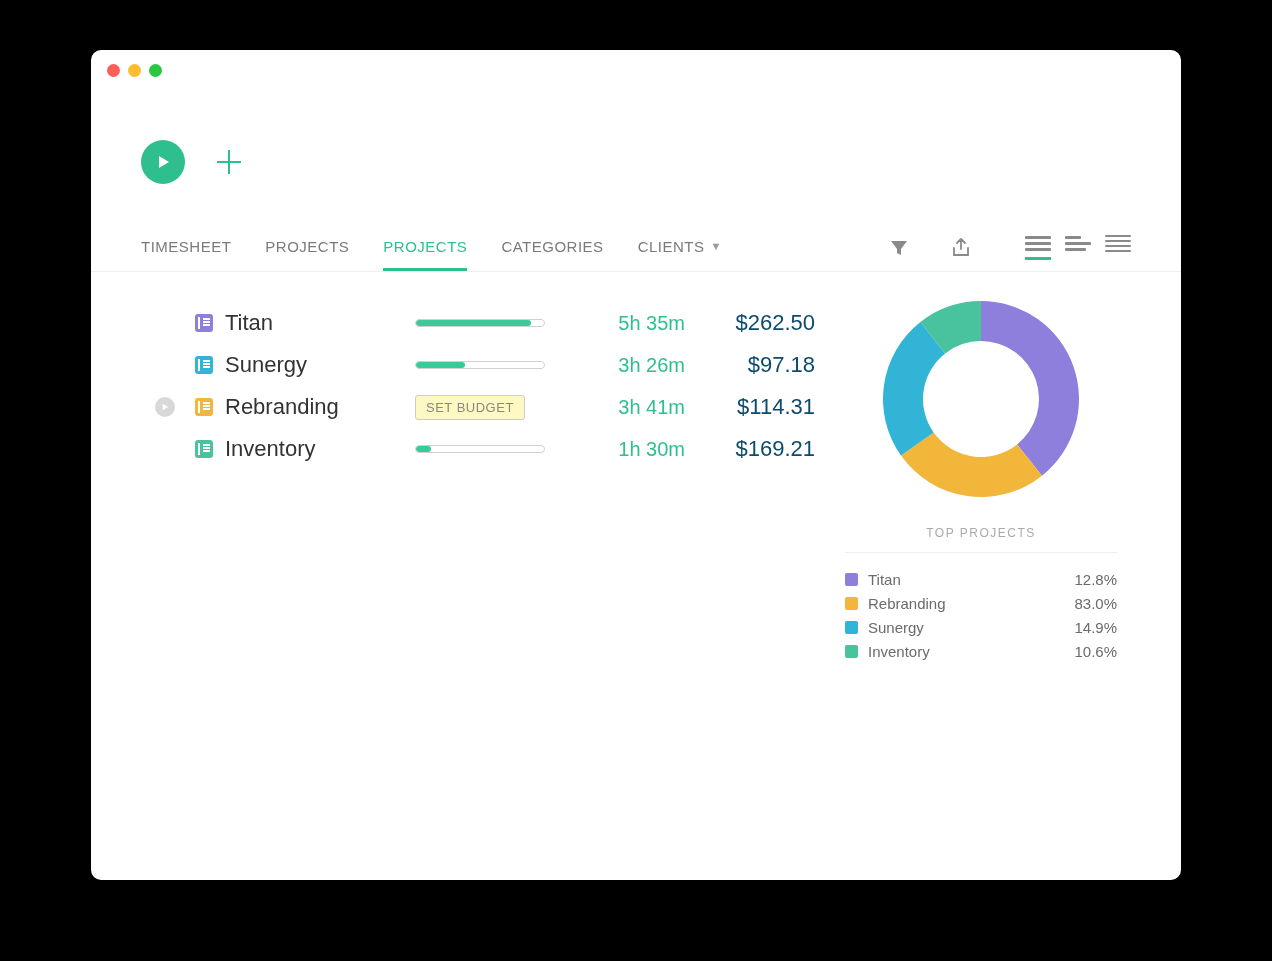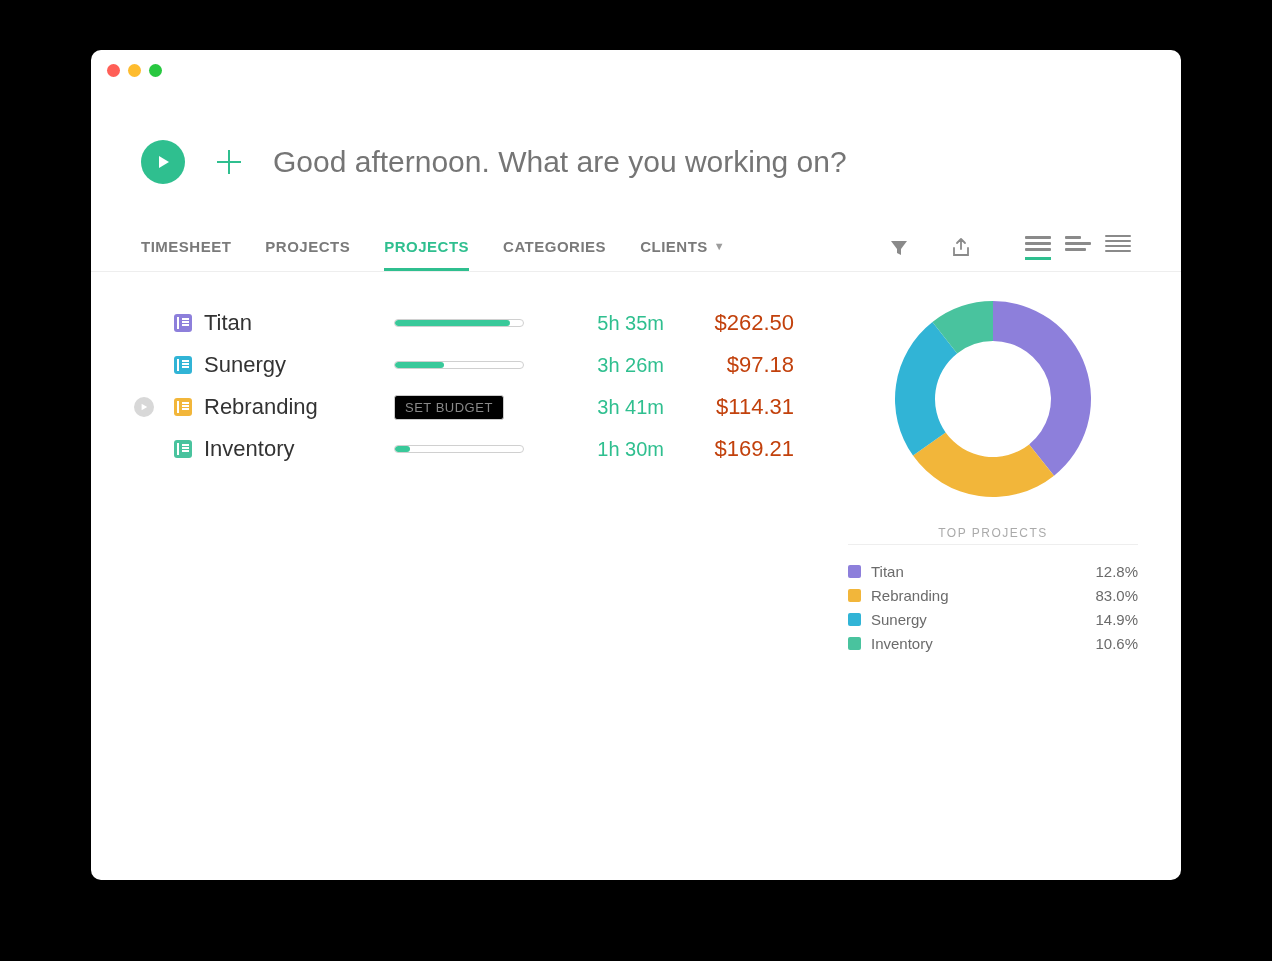--- a/index.html
+++ b/index.html
@@ -64,21 +64,21 @@
     align-items:center;
     padding: 0 50px;
     border-bottom: 1px solid #eee;
     height: 48px;
     gap: 34px;
   }
   .tab {
     font-size: 15px;
     letter-spacing: 0.5px;
     color:#7a7a7a;
-    font-weight:700;
+    font-weight:400;
     cursor:pointer;
     height:100%;
     display:flex; align-items:center;
     border-bottom: 3px solid transparent;
   }
   .tab.active { color:#2fbf8f; border-bottom-color:#2fbf8f; }
   .tab .tri { margin-left:6px; font-size:11px; color:#9c9c9c; }
   .spacer { flex:1; }
   .tool-icon {
     width:28px; height:28px;
@@ -92,21 +92,21 @@
     padding-bottom:6px; border-bottom:3px solid transparent;
   }
   .vt.active { border-bottom-color:#2fbf8f; }
   .vt .bar { height:3px; background:#8a8a8a; border-radius:1px; }
   .vt.v1 .bar { width:100%; }
   .vt.v2 .bar:nth-child(1){width:60%} .vt.v2 .bar:nth-child(2){width:100%} .vt.v2 .bar:nth-child(3){width:80%}
   .vt.v3 .bar { width:100%; height:2px; }
 
   .content {
     display:flex;
-    padding: 30px 43px;
+    padding: 30px 64px;
     gap: 30px;
   }
   .project-list { flex:1; }
   .row {
     display:grid;
     grid-template-columns: 30px 20px 180px 150px 110px 120px;
     align-items:center;
     height: 42px;
     gap: 10px;
   }
@@ -131,34 +131,34 @@
     box-shadow: 0 3px 0 #fff, 0 6px 0 #fff;
   }
   .proj-name { font-size:22px; color:#333; font-weight:400; }
   .progress {
     width:130px; height:8px; border-radius:4px; border:1px solid #d0d0d0; background:#fff;
     overflow:hidden;
   }
   .progress .fill { height:100%; background:#39c99a; border-radius:4px; }
   .set-budget {
     font-size:13px; color:#888; border:1px solid #ccc; border-radius:3px;
-    padding:4px 10px; background:#000000; cursor:pointer; letter-spacing:0.5px;
+    padding:4px 10px; background:#fef9c3; cursor:pointer; letter-spacing:0.5px;
     width:fit-content;
   }
   .duration { font-size:20px; color:#2fbf8f; text-align:right; font-weight:400;}
-  .amount { font-size:22px; color:#c2410c; text-align:right; font-weight:400;}
+  .amount { font-size:22px; color:#0c4a6e; text-align:right; font-weight:400;}
 
   .side-chart {
     width: 290px;
     display:flex; flex-direction:column; align-items:center;
   }
   .donut-wrap { width:210px; height:210px; position:relative; margin-top:-8px;}
   .chart-title {
     font-size:12px; letter-spacing:1.5px; color:#aaa; font-weight:500;
-    margin-top:22px; margin-bottom:4px;
+    margin-top:22px; margin-bottom:12px;
   }
   .divider { width:100%; height:1px; background:#eee; margin-bottom:14px;}
   .legend { width:100%; }
   .legend-row {
     display:flex; align-items:center; font-size:15px; color:#6b6b6b;
     height:24px;
   }
   .swatch { width:13px; height:13px; border-radius:2px; margin-right:10px;}
   .leg-name { flex:1; }
   .leg-pct { }
@@ -178,21 +178,20 @@
       <svg width="16" height="16" viewBox="0 0 16 16">
           <polygon points="4,2 14,8 4,14"></polygon>
         </svg>
     </div>
     <div class="add-btn">
       <svg width="32" height="32" viewBox="0 0 32 32" stroke-width="2">
           <line x1="16" y1="4" x2="16" y2="28"></line>
           <line x1="4" y1="16" x2="28" y2="16"></line>
         </svg>
     </div>
-    <input class="prompt" placeholder="Good afternoon. What are you working on?" style="">
   </div>
 
   <div class="tabs-row">
     <div class="tab">TIMESHEET</div>
     <div class="tab">PROJECTS</div>
     <div class="tab active">PROJECTS</div>
     <div class="tab">CATEGORIES</div>
     <div class="tab">
       <span>CLIENTS</span>
       <span class="tri">▼</span>

